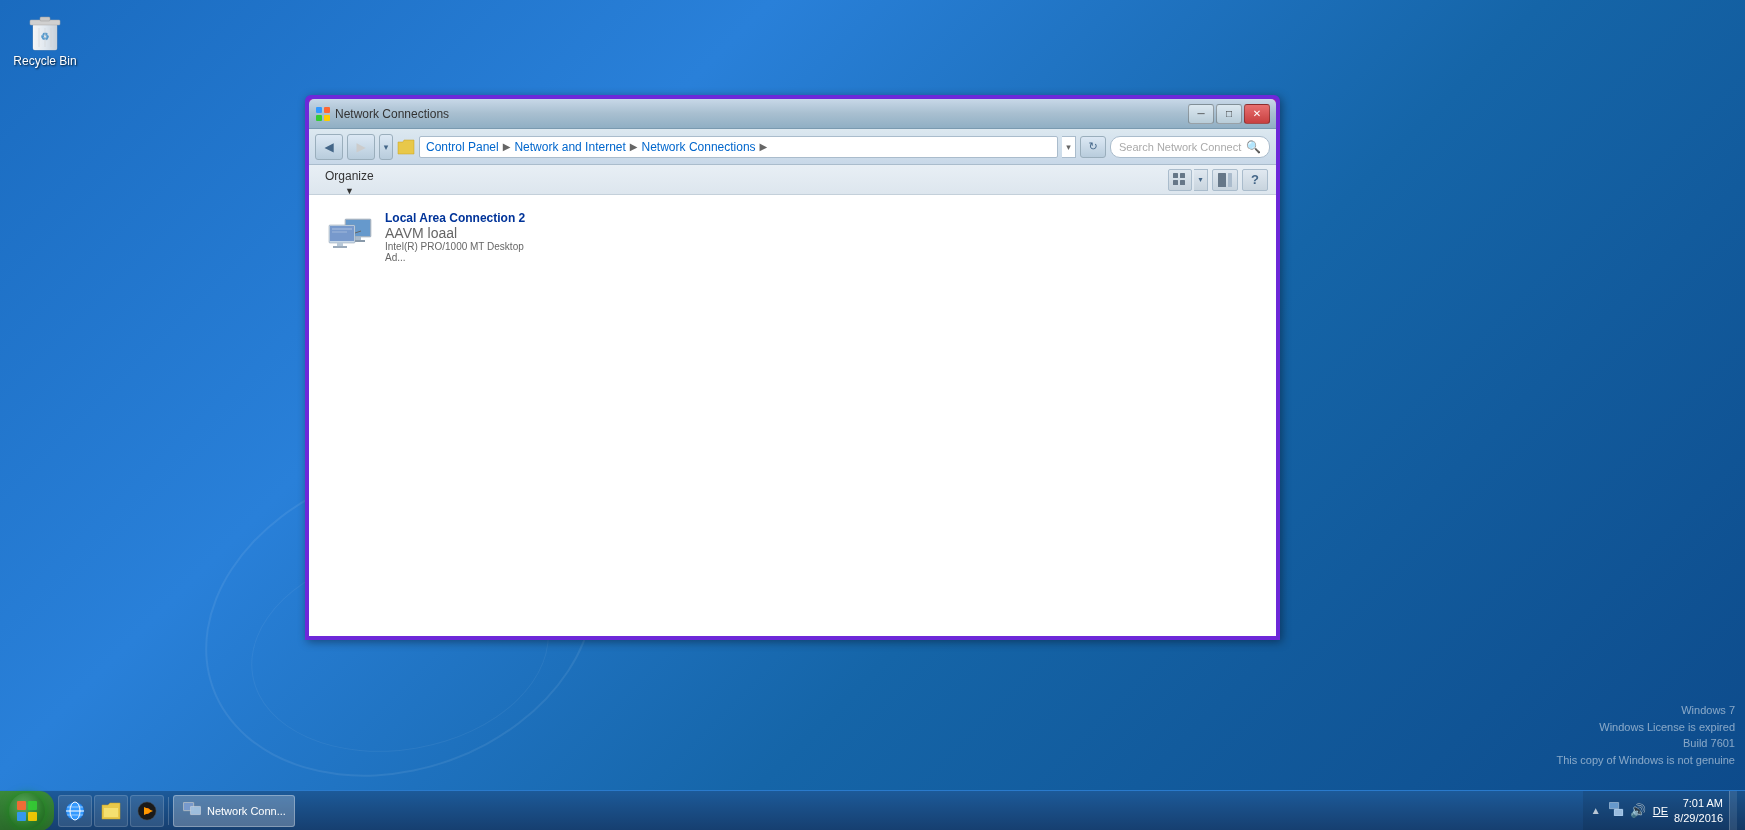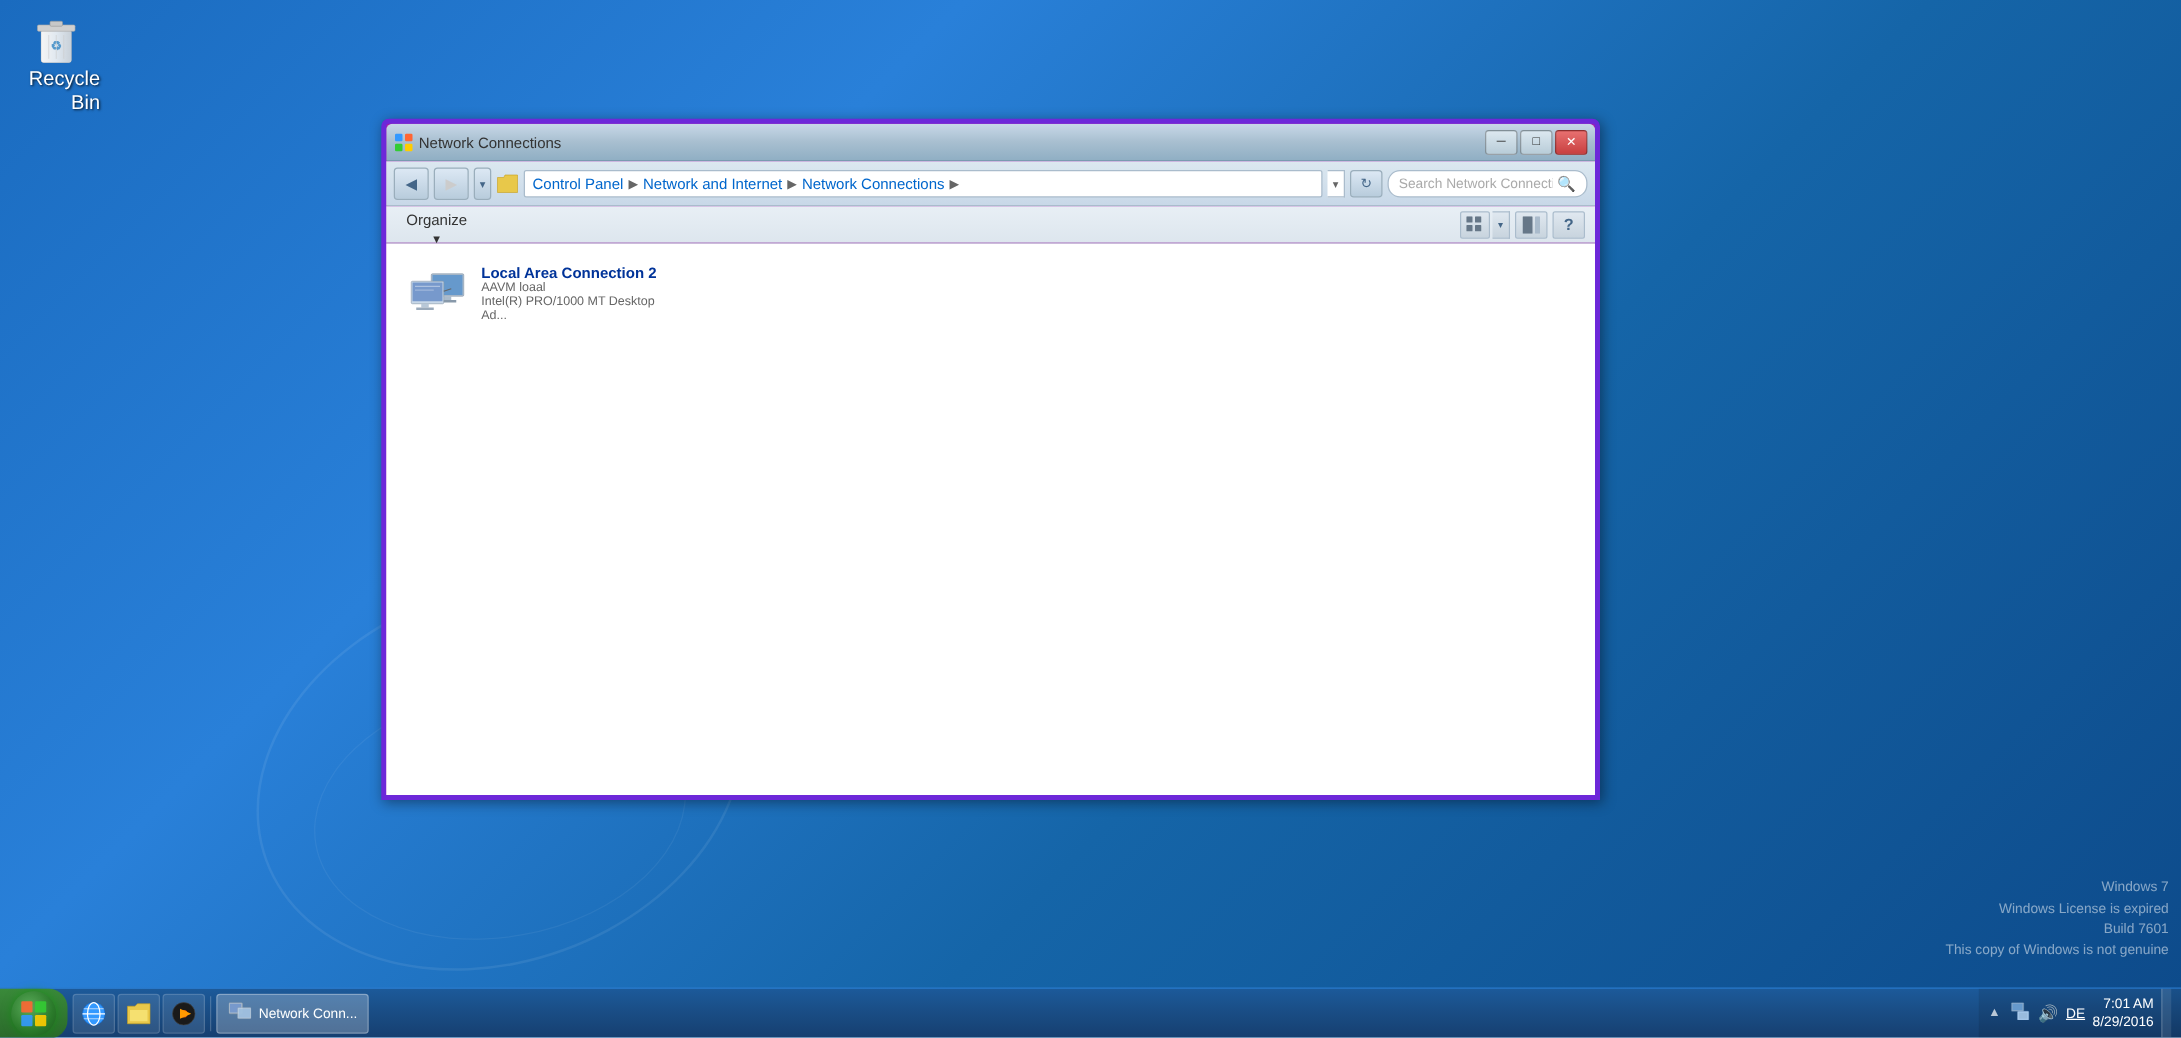--- a/index.html
+++ b/index.html
@@ -42,22 +42,22 @@
       top: 10px;
       left: 10px;
       display: flex;
       flex-direction: column;
       align-items: center;
       cursor: pointer;
       width: 70px;
     }
     .desktop-icon-label {
       color: white;
-      font-size: 16px;
-      text-align: right;
+      font-size: 12px;
+      text-align: left;
       text-shadow: 1px 1px 2px rgba(0,0,0,0.8);
       line-height: 1.2;
     }
 
     
     .explorer-window {
       position: absolute;
       top: 95px;
       left: 305px;
       width: 975px;
@@ -284,21 +284,21 @@
     .connection-info {
       display: flex;
       flex-direction: column;
     }
     .connection-name {
       font-size: 12px;
       font-weight: 600;
       color: #003399;
     }
     .connection-status {
-      font-size: 10px;
+      font-size: 14px;
       color: #666;
     }
     .connection-adapter {
       font-size: 10px;
       color: #666;
     }
 
     
     .taskbar {
       position: absolute;

